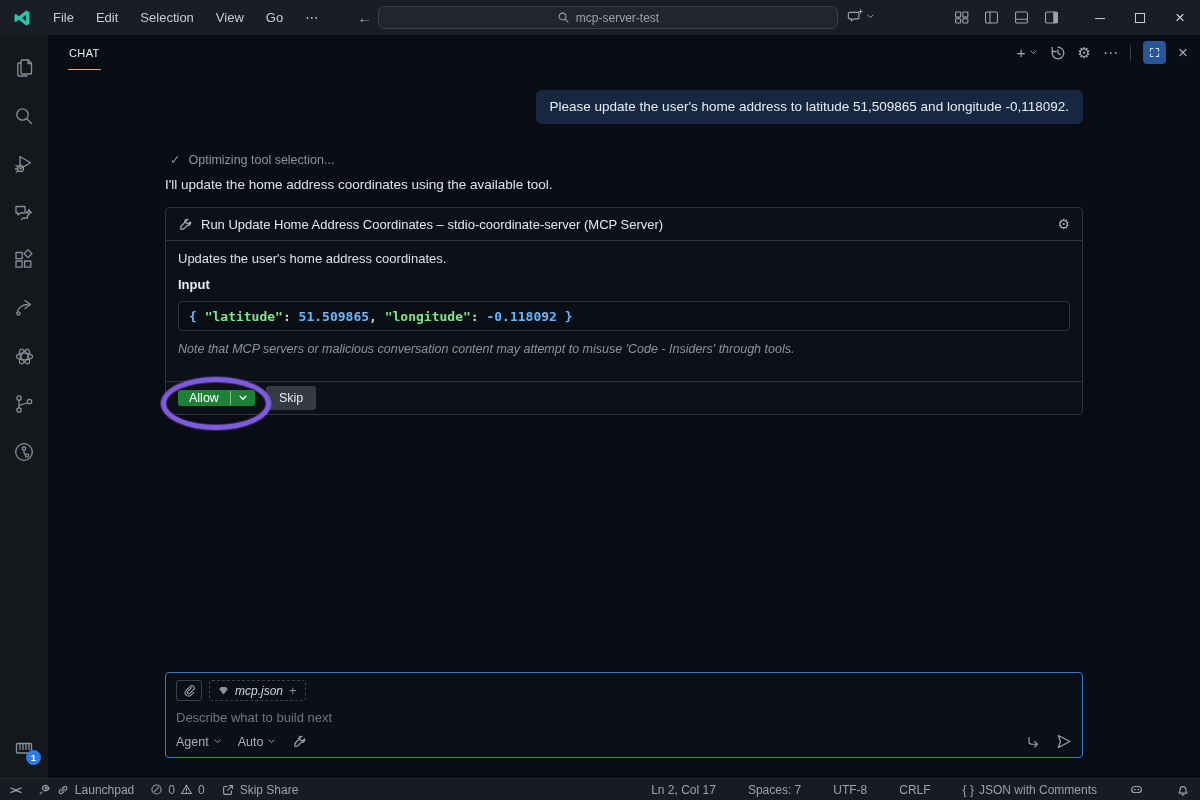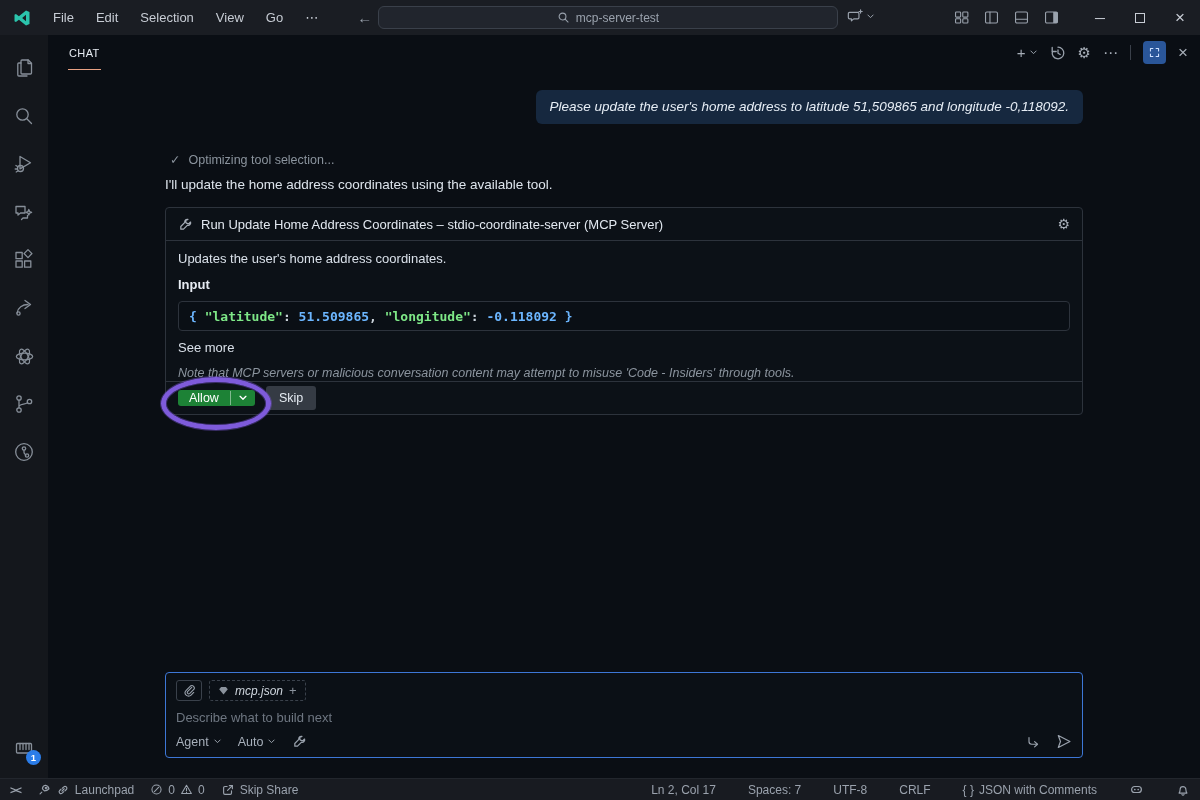--- a/index.html
+++ b/index.html
@@ -51,21 +51,21 @@
     color:#a6adb7; }
   .chat-actions .glyph { font-size:15px; line-height:1; }
   .chat-actions .divider { width:1px; height:15px; background:#3a404a; }
   .btn-maximize { width:23px; height:23px; background:#2a5699; border-radius:4px; display:flex;
     align-items:center; justify-content:center; }
   .plus-group { display:flex; align-items:center; gap:3px; }
 
   .chat-content { position:absolute; left:117px; top:0; width:918px; height:100%; }
 
   .user-bubble { position:absolute; top:55px; right:0; height:34px; line-height:34px; padding:0 14px;
-    background:#16283f; border-radius:6px; color:#e6edf5; font-size:13.5px;font-style:italic; }
+    background:#16283f; border-radius:6px; color:#e6edf5; font-size:13.5px; }
 
   .progress-row { position:absolute; top:117px; left:5px; display:flex; align-items:center; gap:8px;
     color:#8b949e; font-size:12.5px; }
   .response-text { position:absolute; top:142px; left:0; color:#dde4ec; font-size:13.5px; }
 
   
   .tool-card { position:absolute; top:172px; left:0; right:0; height:208px; border:1px solid #2d333c;
     border-radius:4px; background:#0c1117; }
   .card-header { height:33px; border-bottom:1px solid #2d333c; display:flex; align-items:center;
     padding:0 12px; gap:8px; color:#e2e8f0; font-size:13px; }
@@ -298,21 +298,20 @@
         <svg width="15" height="15" viewBox="0 0 16 16" style="stroke:#a6adb7">
           <path d="M10.6 2.6a2.6 2.6 0 0 0-3.3 3.2L3 10.1V13h2.9l4.3-4.3a2.6 2.6 0 0 0 3.2-3.3L11.5 7.2 8.8 6.5l-.7-2.7z"></path>
         </svg>
         <span>Run Update Home Address Coordinates – stdio-coordinate-server (MCP Server)</span>
         <span class="gear">⚙</span>
       </div>
       <div class="card-body">
         <div class="card-desc">Updates the user's home address coordinates.</div>
         <div class="card-input-label">Input</div>
         <div class="code-box"><span style="color: rgb(108, 182, 255);">{ </span><span style="color: rgb(126, 231, 135);">"latitude"</span><span style="color: rgb(201, 209, 217);">: </span><span style="color: rgb(108, 182, 255);">51.509865</span><span style="color: rgb(201, 209, 217);">, </span><span style="color: rgb(126, 231, 135);">"longitude"</span><span style="color: rgb(201, 209, 217);">: </span><span style="color: rgb(108, 182, 255);">-0.118092</span><span style="color: rgb(108, 182, 255);"> }</span></div>
-        <div class="see-more">See more</div>
         <div class="card-note">Note that MCP servers or malicious conversation content may attempt to misuse 'Code - Insiders' through tools.</div>
       </div>
       <div class="card-actions">
         <div class="allow-btn">
           <span class="allow-main">Allow</span>
           <span class="allow-sep"></span>
           <span class="allow-chev">
             <svg width="10" height="10" viewBox="0 0 12 12" style="stroke:#ffffff;stroke-width:1.6">
               <path d="M2.5 4l3.5 3.5L9.5 4"></path>
             </svg>

